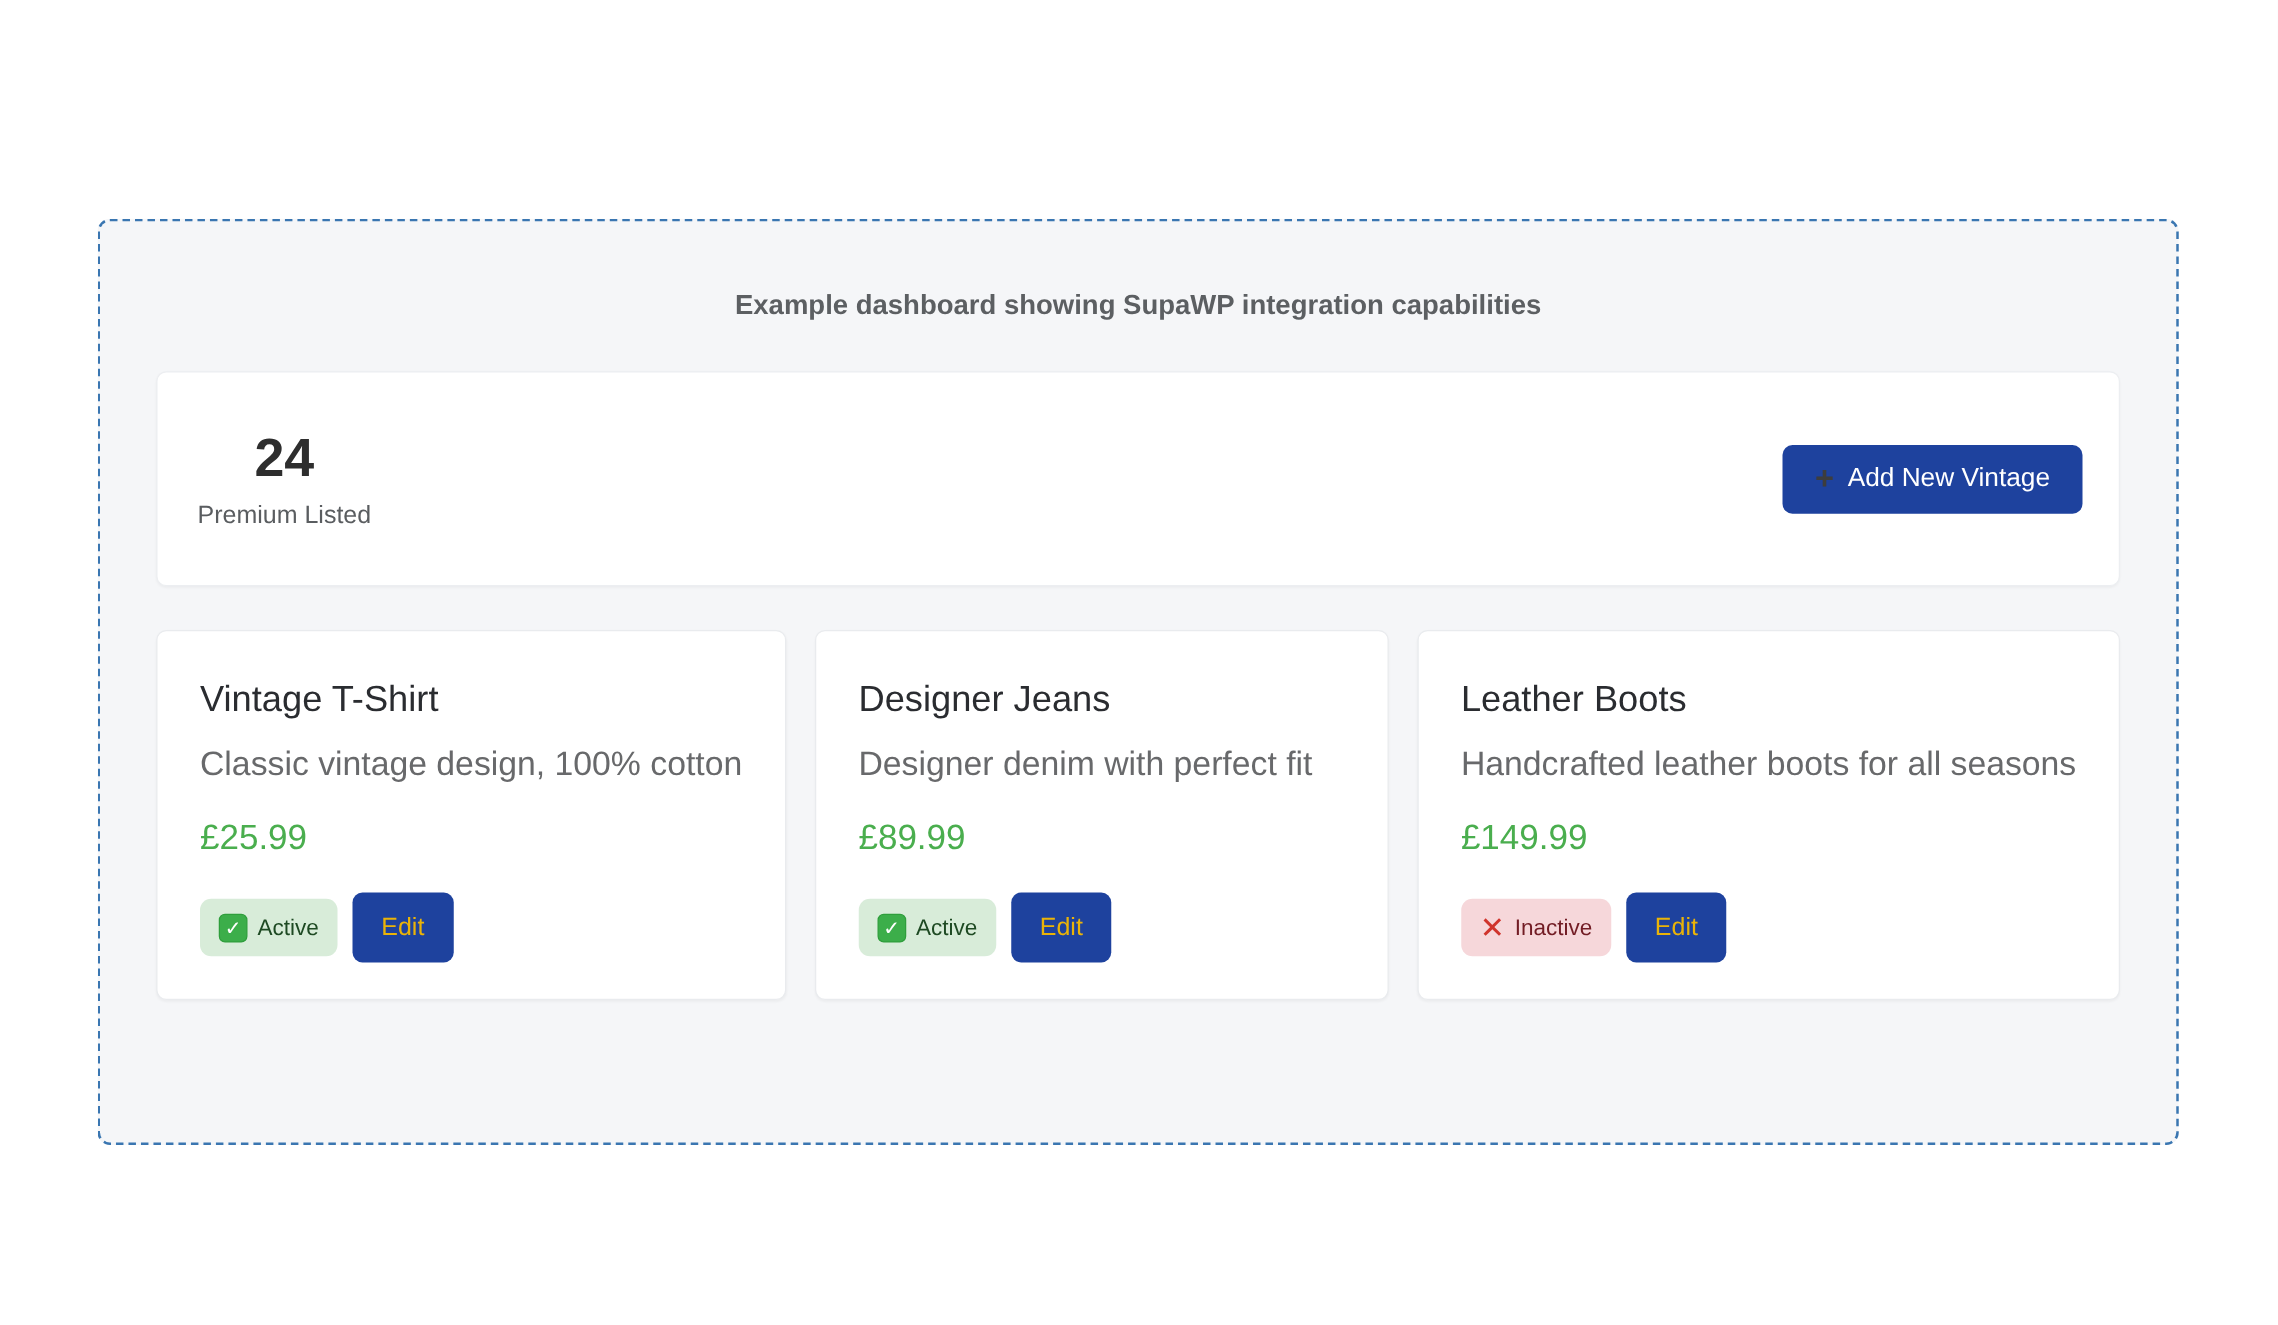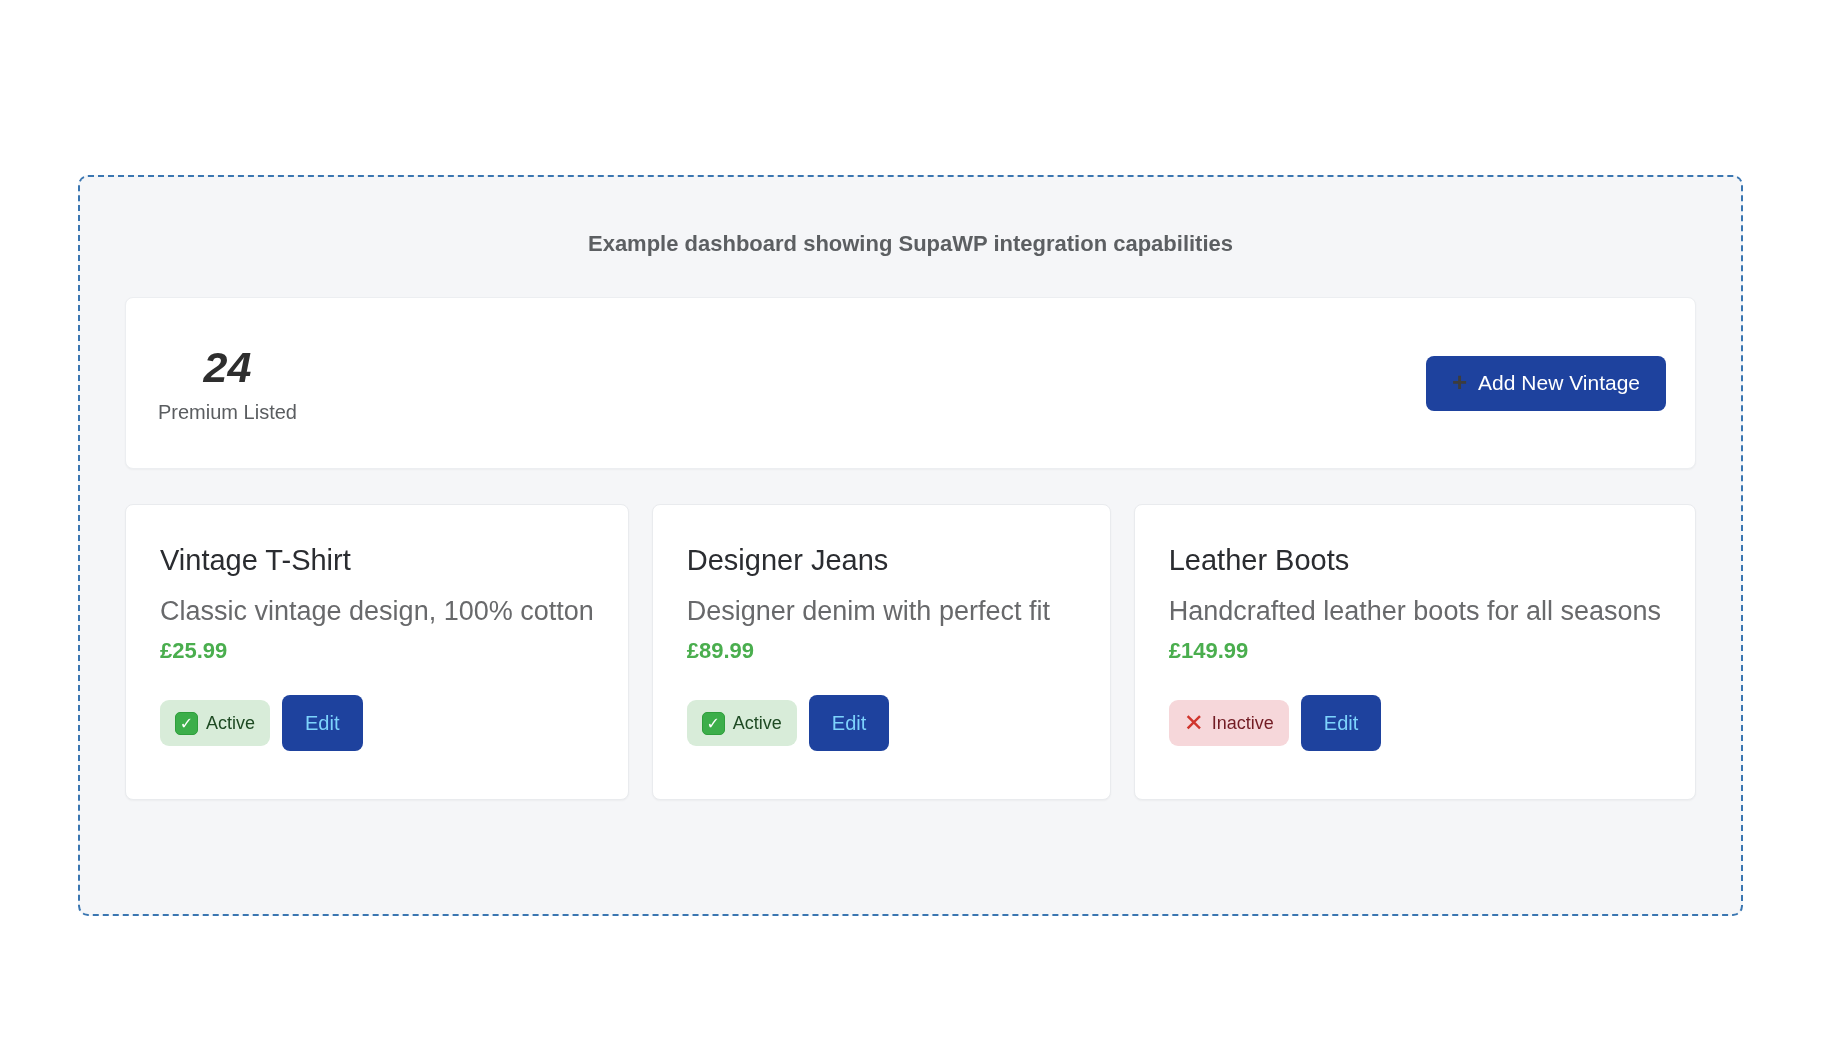--- a/index.html
+++ b/index.html
@@ -50,21 +50,20 @@
     align-items: center;
     justify-content: space-between;
     padding: 0 29px 0 32px;
   }
   .stat-block { text-align: center; }
   .stat-number {
     font-size: 43px;
     font-weight: 700;
     color: #2e2e2e;
     line-height: 48px;
-    font-style: italic;
   }
   .stat-label {
     margin-top: 10px;
     font-size: 20px;
     color: #5a5d60;
   }
   .add-btn {
     height: 55px;
     padding: 0 26px;
     background: #1e429e;
@@ -107,23 +106,23 @@
     line-height: 34px;
   }
   .card-desc {
     margin-top: 22px;
     font-size: 27px;
     color: #68696b;
     line-height: 25px;
     white-space: nowrap;
   }
   .price {
-    margin-top: 12px;
-    font-size: 22px;
-    font-weight: 700;
+    margin-top: 31px;
+    font-size: 28px;
+    font-weight: 400;
     color: #4aae4e;
     line-height: 30px;
   }
   .action-row {
     margin-top: 29px;
     display: flex;
     align-items: center;
     gap: 12px;
   }
   .badge {
@@ -154,21 +153,21 @@
     color: #d0342c;
     font-size: 24px;
     font-weight: 700;
     line-height: 1;
     font-family: "DejaVu Sans", sans-serif;
   }
   .edit-btn {
     height: 56px;
     padding: 0 23px;
     background: #1e429e;
-    color: #7dd3fc;
+    color: #eab308;
     border: none;
     border-radius: 8px;
     font-family: "Liberation Sans", sans-serif;
     font-size: 20px;
     cursor: pointer;
   }
 </style>
 </head>
 <body>
 

